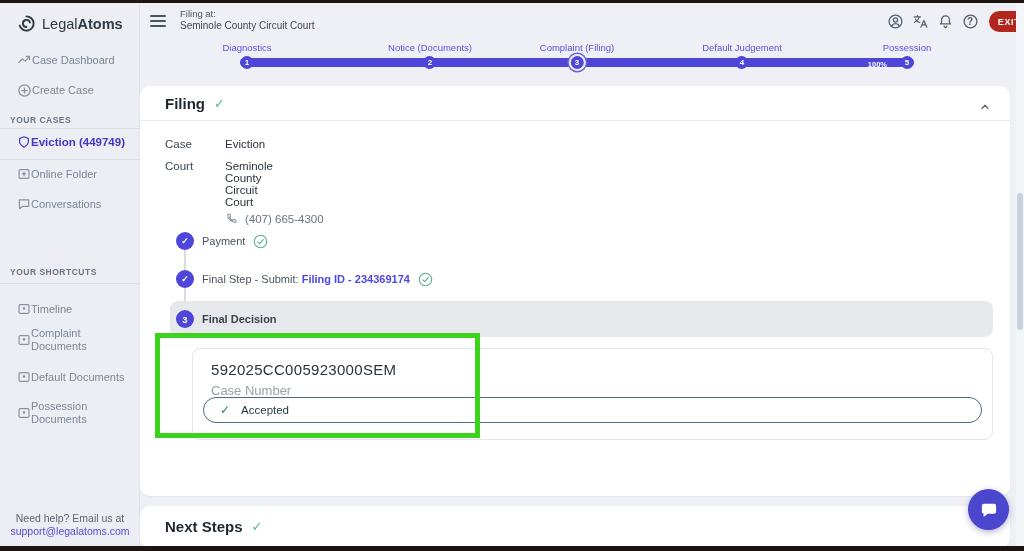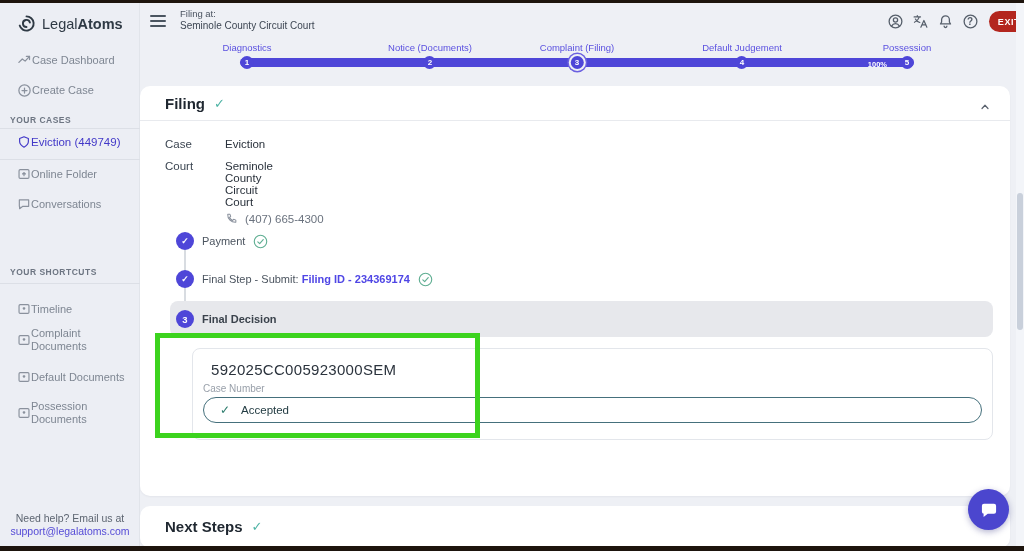--- a/index.html
+++ b/index.html
@@ -12,21 +12,21 @@
 
   
   .sidebar { position:absolute; top:3px; bottom:5px; left:0; width:140px; background:#eceef4; border-right:1px solid #e1e4ea; z-index:10; }
   .logo { position:absolute; top:11px; left:17px; display:flex; align-items:center; gap:6px; color:#2f3a45; }
   .logo .word { font-size:14.5px; color:#2f3a45; }
   .logo .word b { font-weight:bold; }
   .side-item { position:absolute; left:0; width:140px; display:flex; align-items:center; padding-left:17px; color:#7e8692; font-size:11px; cursor:pointer; }
   .side-item .lbl { line-height:13px; }
   .side-section { position:absolute; left:10px; font-size:8.5px; letter-spacing:.5px; color:#6d7582; font-weight:bold; }
   .side-divider { position:absolute; left:0; width:140px; border-top:1px solid #dcdfe6; }
-  .side-item.active { color:#4238c8; font-weight:normal; font-size:11.5px; }
+  .side-item.active { color:#4238c8; font-weight:bold; font-size:11.5px; }
   .help-block { position:absolute; bottom:8px; left:0; width:140px; text-align:center; line-height:13px; }
   .help-block .l1 { font-size:10.5px; color:#5d6571; }
   .help-block .l2 { font-size:10.5px; color:#554bd6; cursor:pointer; }
 
   
   .hamburger { position:absolute; left:150px; top:15px; width:16px; height:12px; display:flex; flex-direction:column; justify-content:space-between; cursor:pointer; z-index:5;}
   .hamburger i { display:block; height:2px; background:#4a5560; border-radius:1px; }
   .filing-at { position:absolute; left:180px; top:8px; line-height:12px; z-index:5; }
   .filing-at .l1 { font-size:9.5px; color:#4a5360; }
   .filing-at .l2 { font-size:10px; color:#3d4653; }
@@ -59,21 +59,21 @@
   .tl-line { position:absolute; left:44px; top:164px; width:1.5px; height:62px; background:#d8dce1; }
   .tl-row { position:absolute; left:36px; height:18px; display:flex; align-items:center; gap:8px; z-index:2; }
   .tl-circle { width:18px; height:18px; border-radius:50%; background:#4e46d8; color:#fff; font-size:9.5px; font-weight:bold; display:flex; align-items:center; justify-content:center; flex:0 0 18px; }
   .tl-text { font-size:11px; color:#4b545f; }
   .tl-text b.link { color:#4f46e5; cursor:pointer; }
   .tl-gray-bar { position:absolute; left:30px; right:17px; top:215px; height:36px; background:#e7e8ec; border-radius:8px; z-index:1; }
   .tl-row.decision .tl-text { font-weight:bold; color:#3a424c; }
 
   .result-card { position:absolute; left:52px; right:17px; top:262px; height:92px; background:#fff; border:1px solid #e3e6eb; border-radius:8px; z-index:2; }
   .case-number { position:absolute; left:18px; top:12px; font-size:15px; color:#2b333d; letter-spacing:.3px; }
-  .case-number-label { position:absolute; left:10px; top:34px; font-size:10px; color:#99a0aa; }
+  .case-number-label { position:absolute; left:18px; top:34px; font-size:13px; color:#99a0aa; }
   .status-pill { position:absolute; left:10px; right:10px; top:48px; height:26px; border:1.5px solid #45707c; border-radius:13px; display:flex; align-items:center; gap:11px; padding-left:16px; }
   .status-pill .check-glyph { color:#2e7d6e; font-size:12px; }
   .status-pill .status-text { font-size:11.5px; color:#233c43; }
 
   .annotation-rect { position:absolute; left:155px; top:333px; width:325px; height:105px; border:5px solid #3cd31e; z-index:40; pointer-events:none; }
 
   .next-card { left:140px; top:498px; width:870px; height:42px; z-index:4; }
 
   .chat-fab { position:absolute; left:968px; top:489px; width:41px; height:41px; border-radius:50%; background:#4b46ce; display:flex; align-items:center; justify-content:center; box-shadow:0 2px 6px rgba(40,40,120,.35); cursor:pointer; z-index:45; }
 

